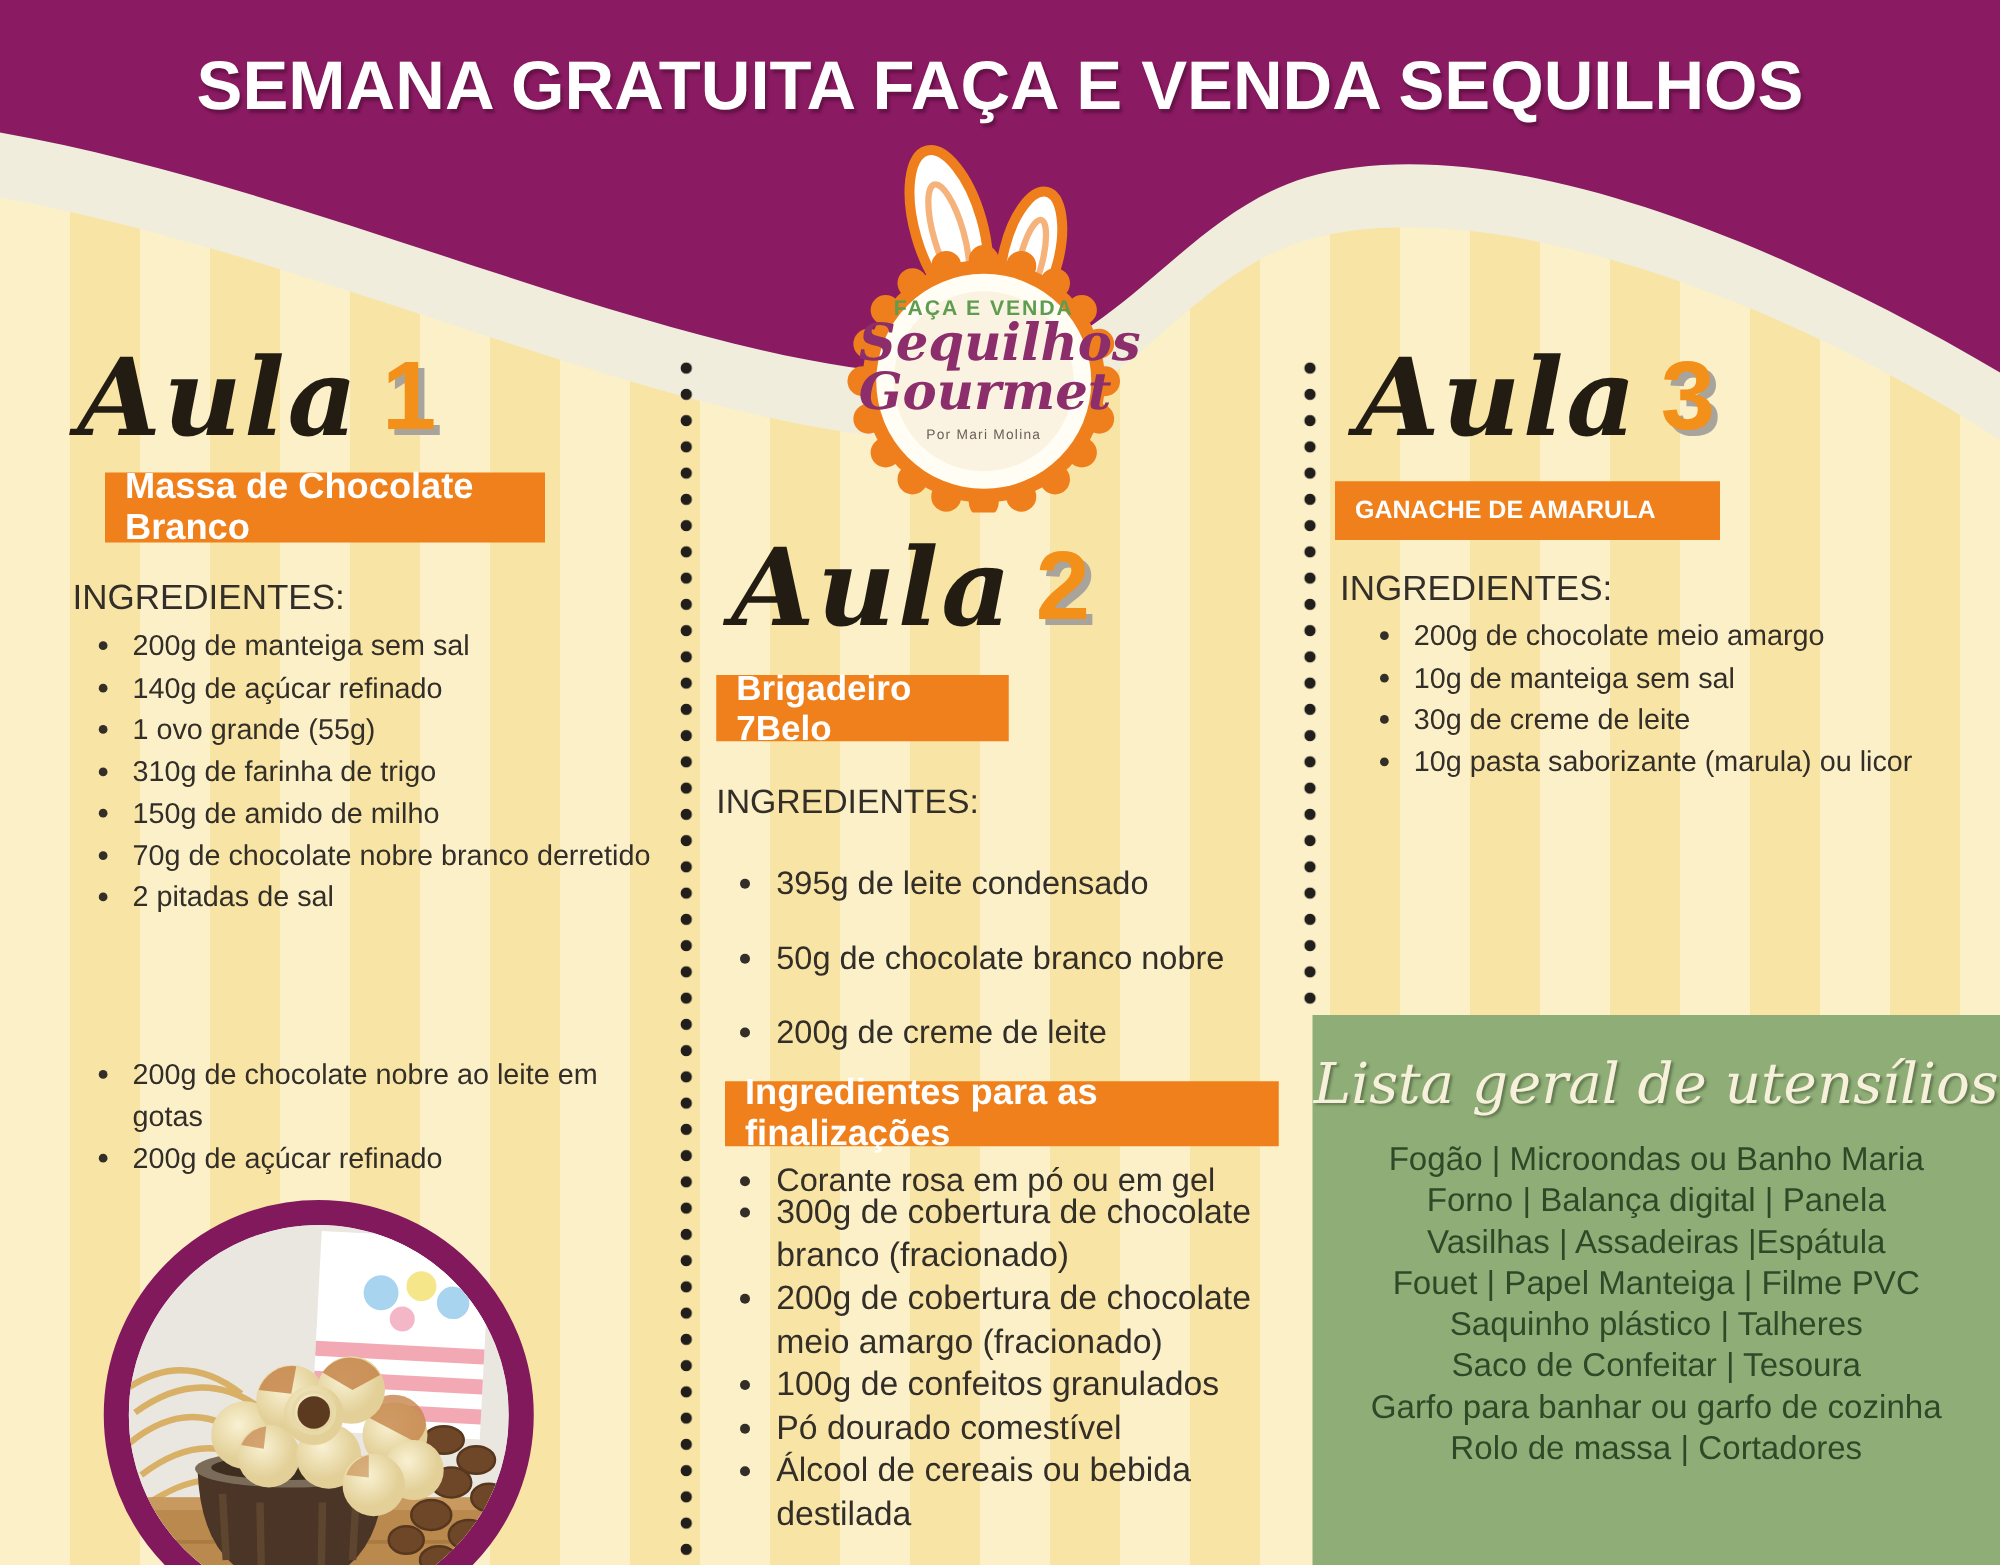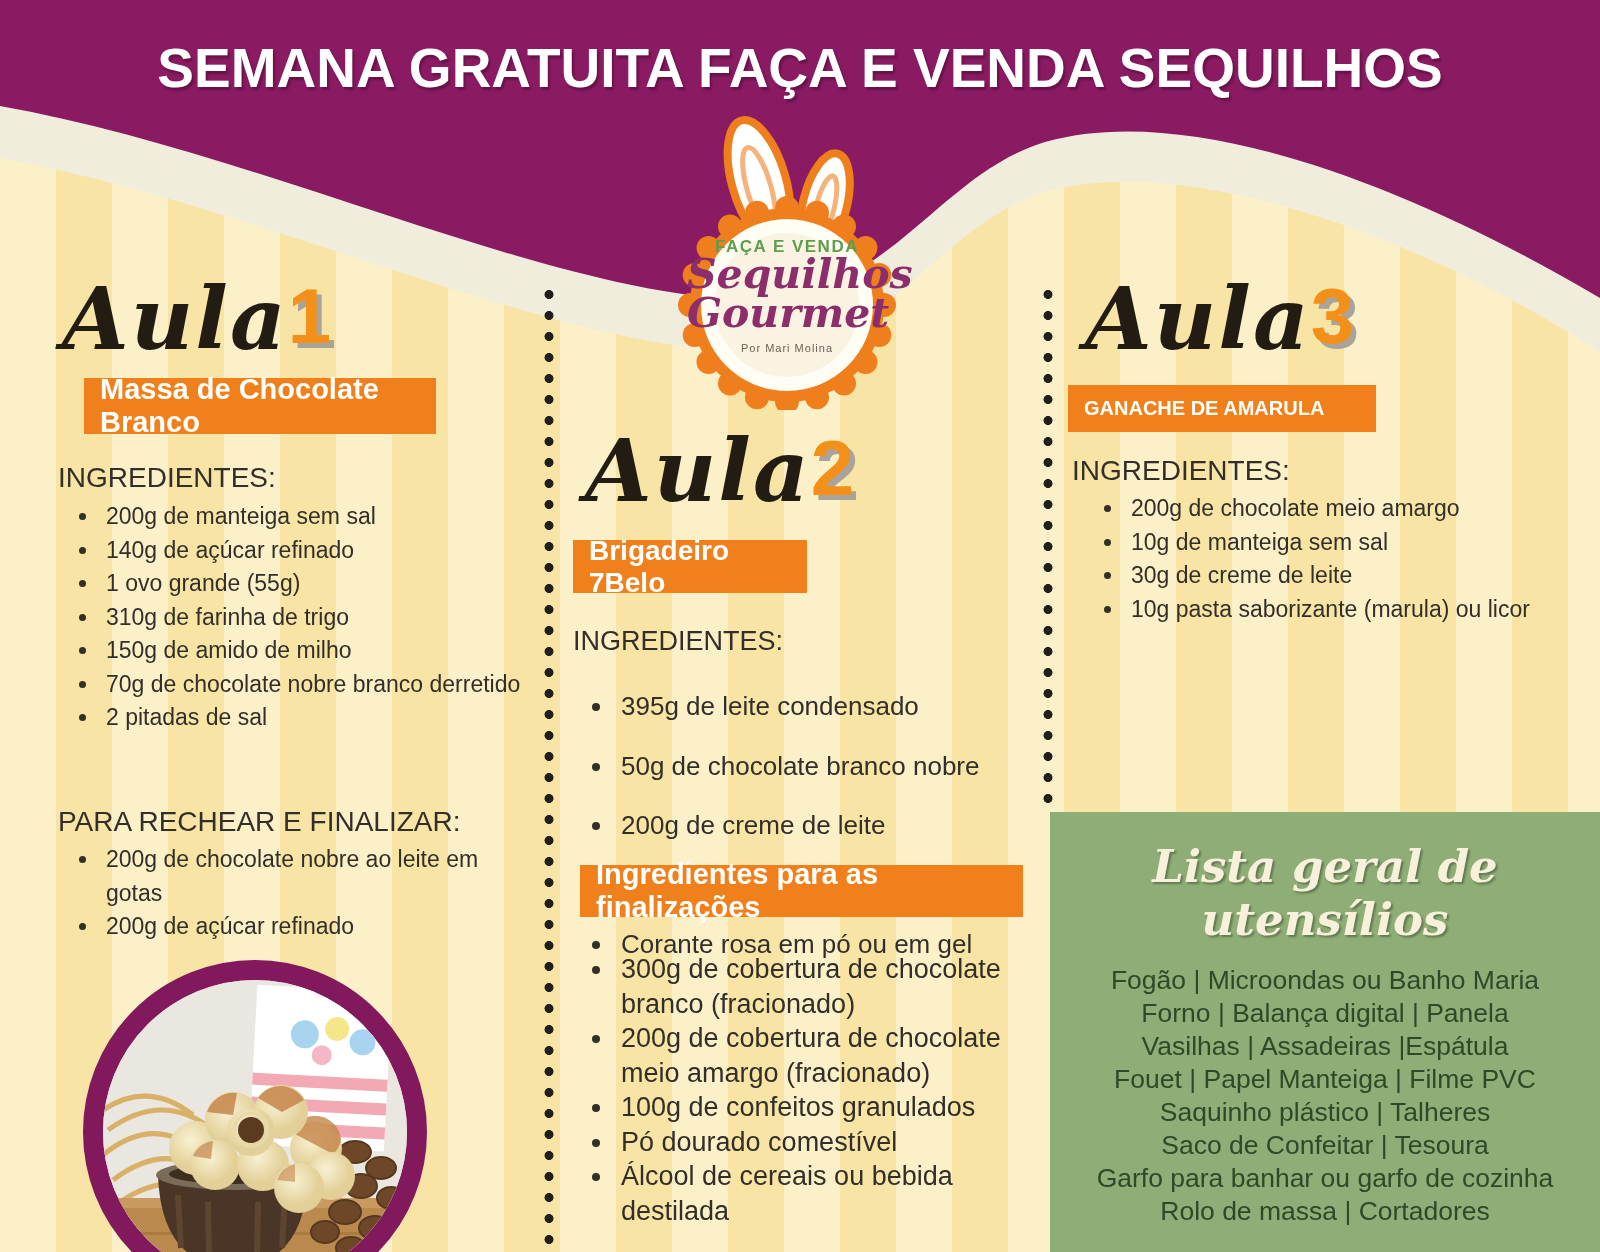--- a/index.html
+++ b/index.html
@@ -20,21 +20,21 @@
   
   #badge-svg{position:absolute;left:657px;top:100px;}
   .badge-text{
     position:absolute;left:687px;top:238px;width:200px;text-align:center;line-height:1;
   }
   .badge-top{font-size:17px;font-weight:bold;color:#5E9C4F;letter-spacing:1.5px;}
   .badge-name{font-family:"DejaVu Serif",serif;font-style:italic;font-weight:bold;
     font-size:41px;color:#8B2E6B;line-height:.95;}
   .badge-by{font-size:11px;color:#6B5F56;margin-top:10px;letter-spacing:1px;}
   
-  .aula-heading{display:flex;align-items:flex-start;}
+  .aula-heading{display:flex;align-items:flex-start;gap:18px;}
   .aula-script{font-family:"DejaVu Serif",serif;font-style:italic;font-weight:bold;
     font-size:86px;line-height:1;color:#221C13;letter-spacing:2px;}
   .aula-number{font-size:78px;line-height:1.05;font-weight:bold;color:#F39019;
     text-shadow:5px 5px 0 #A8A49B;}
   .recipe-box{
     background:#F0801B;color:#fff;font-weight:bold;
     display:flex;align-items:center;padding:0 16px;box-sizing:border-box;
   }
   .sec-label{font-size:28px;color:#332E27;}
   ul.ing{margin:0;padding:0 0 0 42px;font-size:23px;line-height:33.5px;}
@@ -53,21 +53,21 @@
   .photo-ring{
     position:absolute;left:83px;top:960px;width:304px;height:304px;
     border:20px solid #83195D;border-radius:50%;overflow:hidden;background:#EAE6E0;
   }
   
   .green-box{
     position:absolute;left:1050px;top:812px;width:550px;height:440px;
     background:#8FAD76;box-sizing:border-box;text-align:center;
   }
   .green-title{
-    font-family:"DejaVu Serif",serif;font-style:italic;font-weight:bold;
+    font-family:"DejaVu Serif",serif;font-style:italic;font-weight:normal;
     font-size:45px;color:#F7F1DC;margin-top:28px;
     text-shadow:2px 2px 2px rgba(60,80,50,.55);
   }
   .green-lines{margin-top:18px;font-size:26.5px;line-height:33px;color:#2E4928;}
 </style>
 </head>
 <body>
 
 <div id="canvas">
 
@@ -133,21 +133,20 @@
   <div class="abs sec-label" style="left:58px;top:462px;">INGREDIENTES:</div>
   <ul class="abs ing" style="left:58px;top:500px;width:430px;">
     <li>200g de manteiga sem sal</li>
     <li>140g de açúcar refinado</li>
     <li>1 ovo grande (55g)</li>
     <li>310g de farinha de trigo</li>
     <li>150g de amido de milho</li>
     <li>70g de chocolate nobre branco derretido</li>
     <li>2 pitadas de sal</li>
   </ul>
-  <div class="abs sec-label" style="left:58px;top:806px;">PARA RECHEAR E FINALIZAR:</div>
   <ul class="abs ing" style="left:58px;top:843px;width:430px;">
     <li>200g de chocolate nobre ao leite em gotas</li>
     <li>200g de açúcar refinado</li>
   </ul>
 
   <div class="photo-ring">
     <svg width="304" height="304" viewBox="0 0 304 304">
       <rect width="304" height="304" fill="#EAE6E0"></rect>
 
       <g transform="rotate(3 215 90)">

